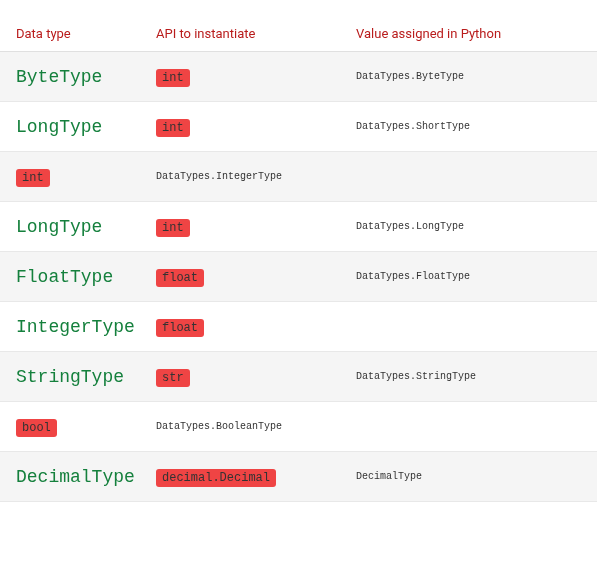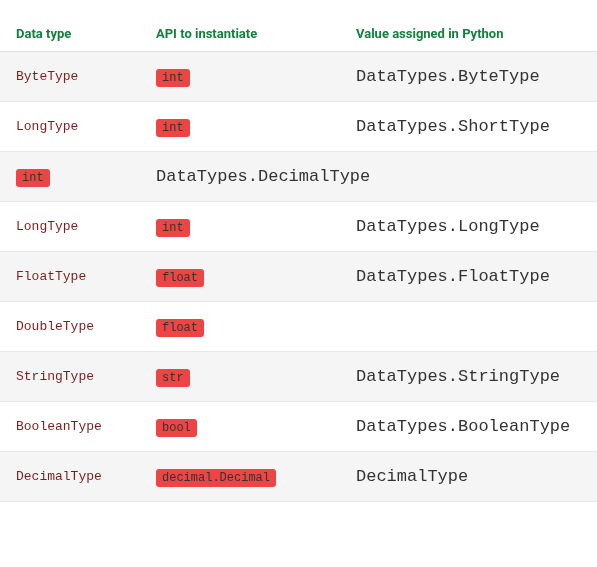--- a/index.html
+++ b/index.html
@@ -18,59 +18,59 @@
 
     .table-header {
       display: grid;
       grid-template-columns: 140px 200px 1fr;
       padding: 10px 16px;
       border-bottom: 1px solid #e0e0e0;
     }
 
     .table-header span {
       font-size: 13px;
-      font-weight: 700;
-      color: #15803d;
+      font-weight: 400;
+      color: #b91c1c;
     }
 
     .table-row {
       display: grid;
       grid-template-columns: 140px 200px 1fr;
       padding: 14px 16px;
       border-bottom: 1px solid #e8e8e8;
       align-items: center;
     }
 
     .table-row:nth-child(odd) {
       background-color: #f5f5f5;
     }
 
     .table-row:nth-child(even) {
       background-color: #ffffff;
     }
 
     .cell-data-type {
       font-family: 'Courier New', Courier, monospace;
-      font-size: 13px;
-      color: #7f1d1d;
+      font-size: 18px;
+      color: #15803d;
     }
 
     .code-badge {
       display: inline-block;
       background-color: #ef4444;
       border-radius: 3px;
       padding: 2px 6px;
       font-family: 'Courier New', Courier, monospace;
       font-size: 12px;
       color: #333333;
     }
 
     .api-cell {
       font-family: 'Courier New', Courier, monospace;
-      font-size: 17px;
+      font-size: 10px;
       color: #333333;
     }
   </style>
 </head>
 <body>
 
 <div>
   <div class="table-header">
     <span>Data type</span>
     <span>API to instantiate</span>
@@ -82,43 +82,42 @@
         <span><span class="code-badge">int</span></span>
         <span class="api-cell">DataTypes.ByteType</span>
       </div>
       <div class="table-row">
         <span class="cell-data-type">LongType</span>
         <span><span class="code-badge">int</span></span>
         <span class="api-cell">DataTypes.ShortType</span>
       </div>
       <div class="table-row">
         <span><span class="code-badge">int</span></span>
-        <span class="api-cell">DataTypes.DecimalType</span>
+        <span class="api-cell">DataTypes.IntegerType</span>
       </div>
       <div class="table-row">
         <span class="cell-data-type">LongType</span>
         <span><span class="code-badge">int</span></span>
         <span class="api-cell">DataTypes.LongType</span>
       </div>
       <div class="table-row">
         <span class="cell-data-type">FloatType</span>
         <span><span class="code-badge">float</span></span>
         <span class="api-cell">DataTypes.FloatType</span>
       </div>
       <div class="table-row">
-        <span class="cell-data-type">DoubleType</span>
+        <span class="cell-data-type">IntegerType</span>
         <span><span class="code-badge">float</span></span>
       </div>
       <div class="table-row">
         <span class="cell-data-type">StringType</span>
         <span><span class="code-badge">str</span></span>
         <span class="api-cell">DataTypes.StringType</span>
       </div>
       <div class="table-row">
-        <span class="cell-data-type">BooleanType</span>
         <span><span class="code-badge">bool</span></span>
         <span class="api-cell">DataTypes.BooleanType</span>
       </div>
       <div class="table-row">
         <span class="cell-data-type">DecimalType</span>
         <span><span class="code-badge">decimal.Decimal</span></span>
         <span class="api-cell">DecimalType</span>
       </div>
     </div>
 </div>

